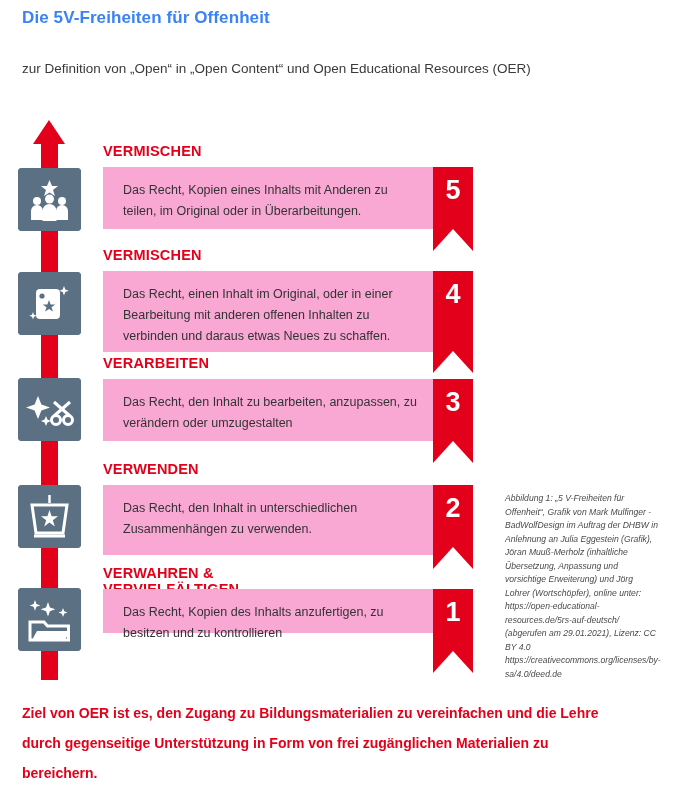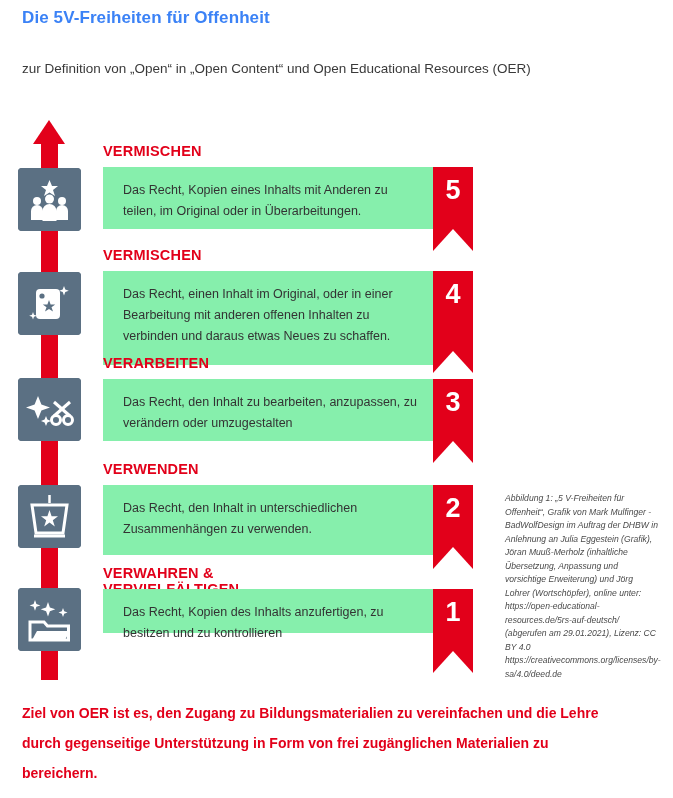--- a/index.html
+++ b/index.html
@@ -81,21 +81,21 @@
     font-size: 14.5px;
     font-weight: bold;
     color: #e2001a;
     letter-spacing: 0.2px;
   }
   .row-body {
     position: absolute;
     left: 0;
     top: 24px;
     width: 330px;
-    background: #86efac;
+    background: #f9a8d4;
     box-sizing: border-box;
     padding: 13px 16px 13px 20px;
     font-size: 12.5px;
     line-height: 21px;
     color: #333333;
   }
   .num-block {
     position: absolute;
     left: 330px;
     top: 24px;
@@ -173,21 +173,21 @@
       <rect x="0" y="0" width="63" height="63" rx="4" fill="#5b7083"></rect>
       <path d="M22 17 h16 a4 4 0 0 1 4 4 v22 a4 4 0 0 1 -4 4 h-16 a4 4 0 0 1 -4 -4 v-22 a4 4 0 0 1 4 -4 z" fill="#ffffff"></path>
       <circle cx="24" cy="24" r="2.6" fill="#5b7083"></circle>
       <polygon points="31,28 32.6,32.4 37.2,32.4 33.5,35.2 35,39.6 31,36.9 27,39.6 28.5,35.2 24.8,32.4 29.4,32.4" fill="#5b7083"></polygon>
       <polygon points="46,14 47.3,17.5 50.8,18.8 47.3,20.1 46,23.6 44.7,20.1 41.2,18.8 44.7,17.5" fill="#ffffff"></polygon>
       <polygon points="15,40 16,42.8 18.8,43.8 16,44.8 15,47.6 14,44.8 11.2,43.8 14,42.8" fill="#ffffff"></polygon>
     </svg>
   </div>
   <div class="row" style="top:247px">
     <div class="row-heading">VERMISCHEN</div>
-    <div class="row-body" style="height:94px">Das Recht, einen Inhalt im Original, oder in einer Bearbeitung mit anderen offenen Inhalten zu verbinden und daraus etwas Neues zu schaffen.</div>
+    <div class="row-body" style="height:81px">Das Recht, einen Inhalt im Original, oder in einer Bearbeitung mit anderen offenen Inhalten zu verbinden und daraus etwas Neues zu schaffen.</div>
     <div class="num-block" style="height:80px">4</div>
     <div class="num-tail" style="top:104px"></div>
   </div>
 
   <div class="icon-box" style="top:378px">
     <svg width="63" height="63" viewBox="0 0 63 63" aria-hidden="true">
       <rect x="0" y="0" width="63" height="63" rx="4" fill="#5b7083"></rect>
       <polygon points="20,18 23.4,26.5 32,29.5 23.4,32.5 20,41 16.6,32.5 8,29.5 16.6,26.5" fill="#ffffff"></polygon>
       <polygon points="28,38 29.4,41.6 33,43 29.4,44.4 28,48 26.6,44.4 23,43 26.6,41.6" fill="#ffffff"></polygon>
       <path d="M36 24 L52 38" stroke="#ffffff" stroke-width="3" fill="none"></path>

